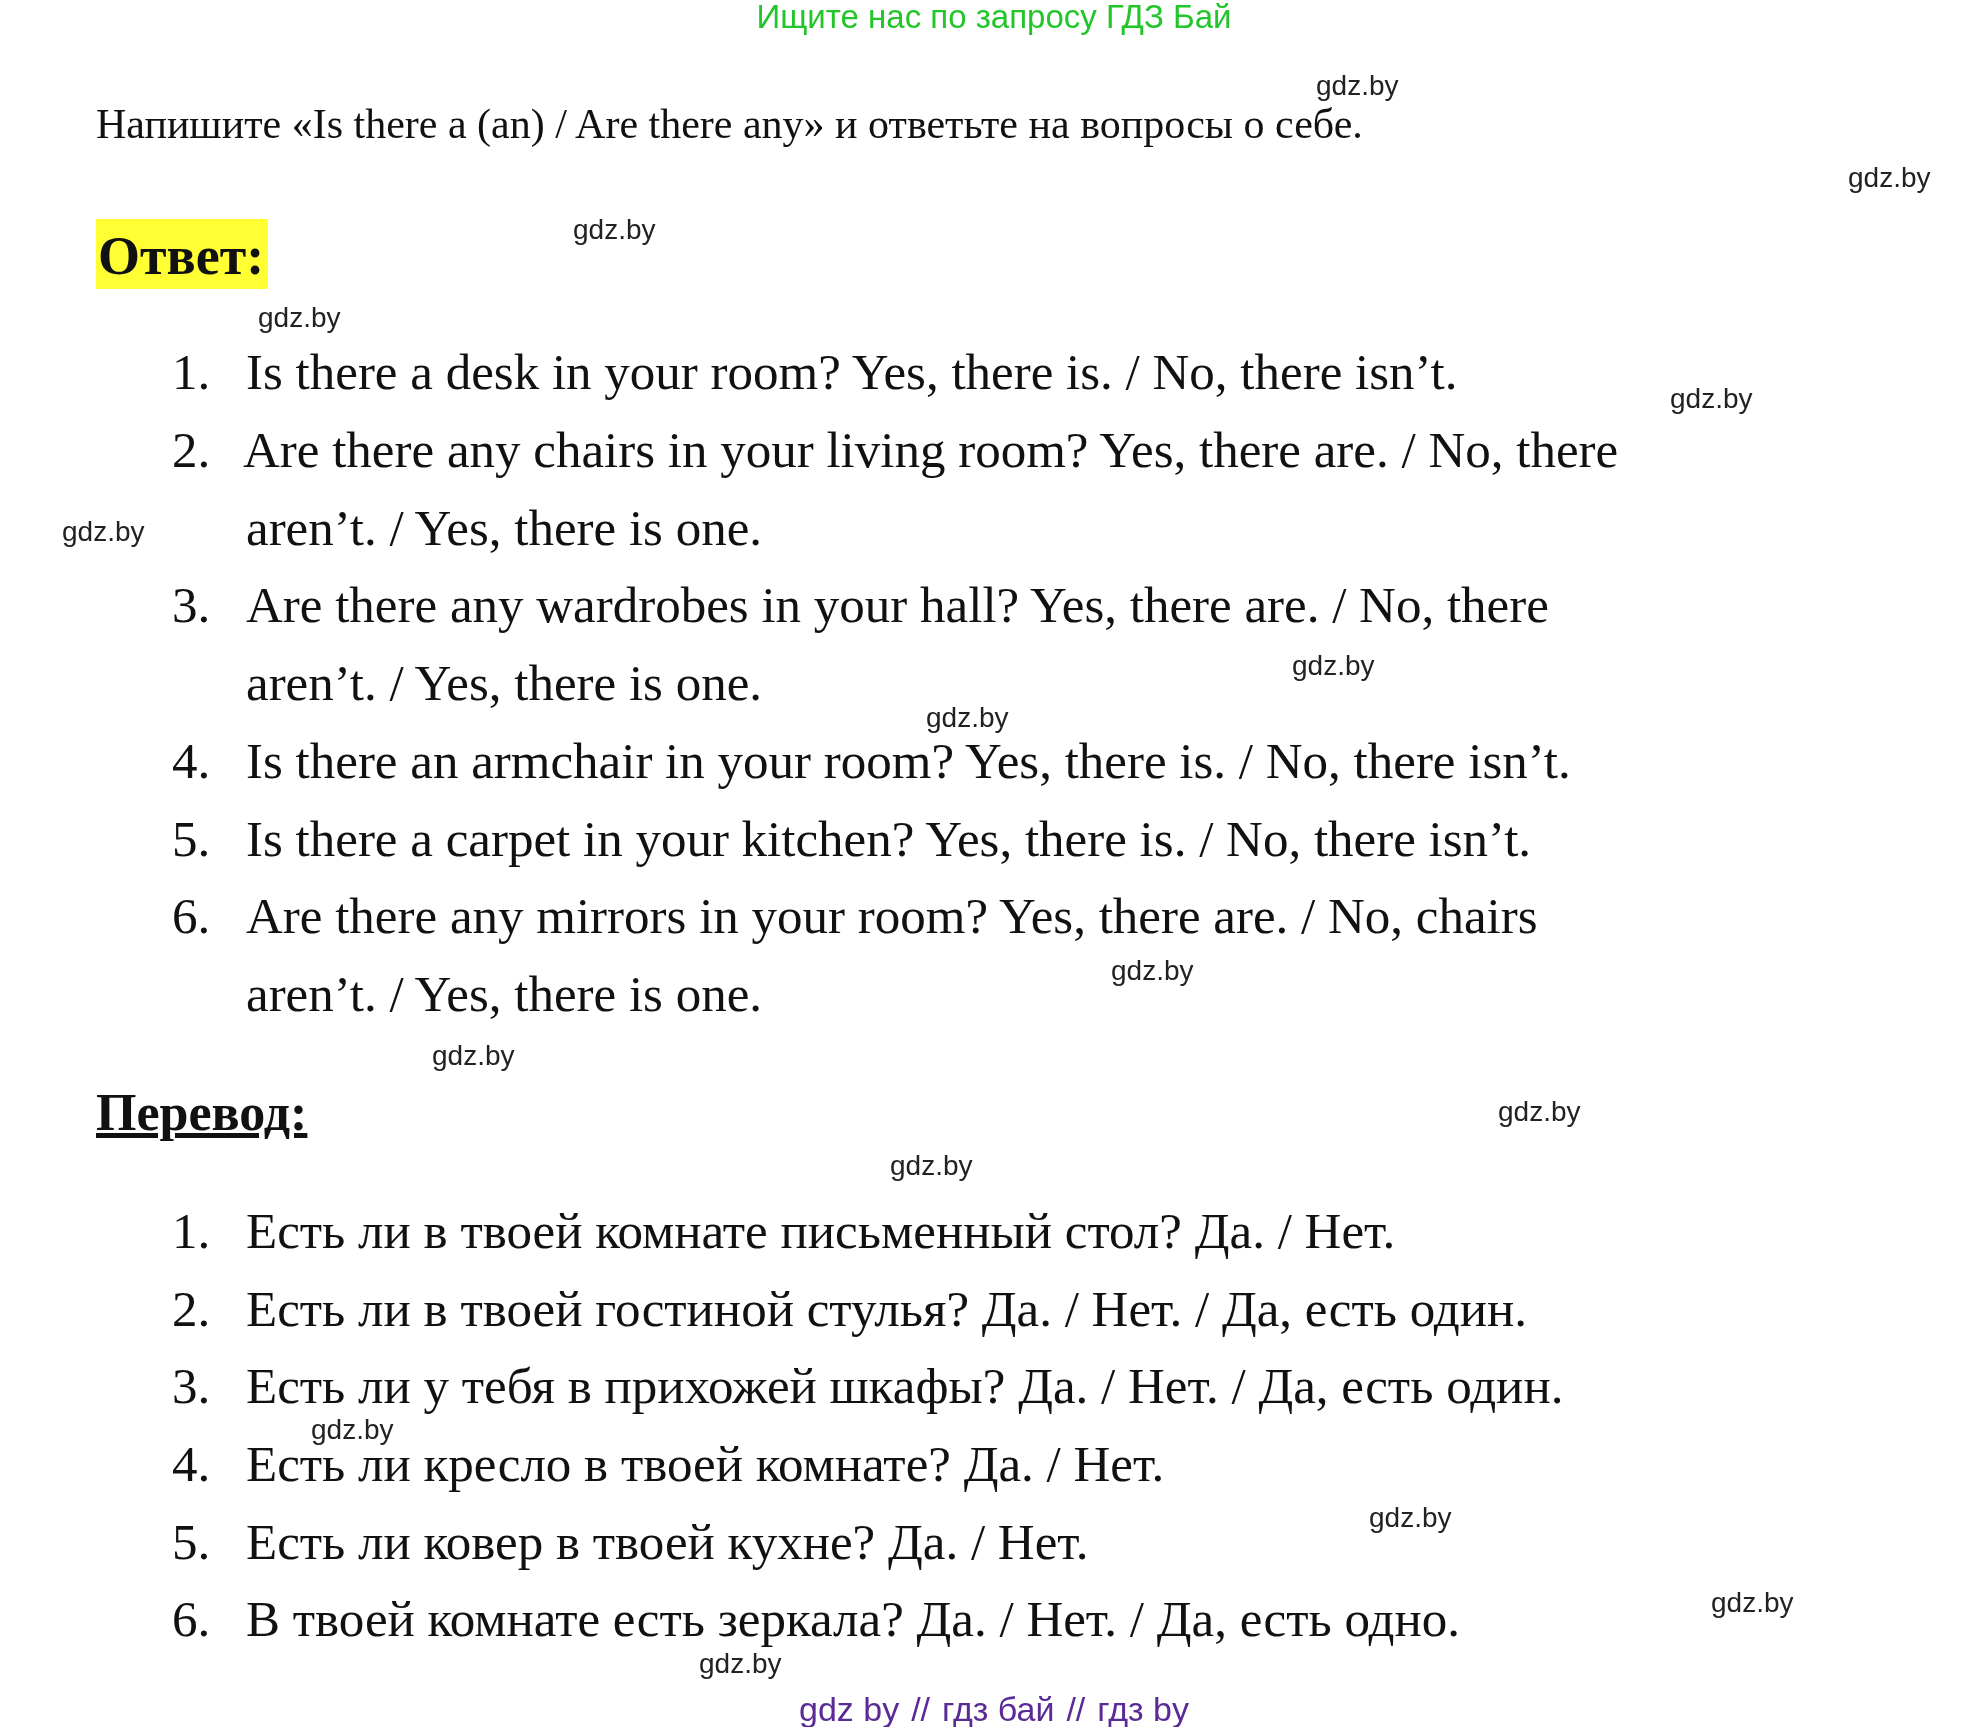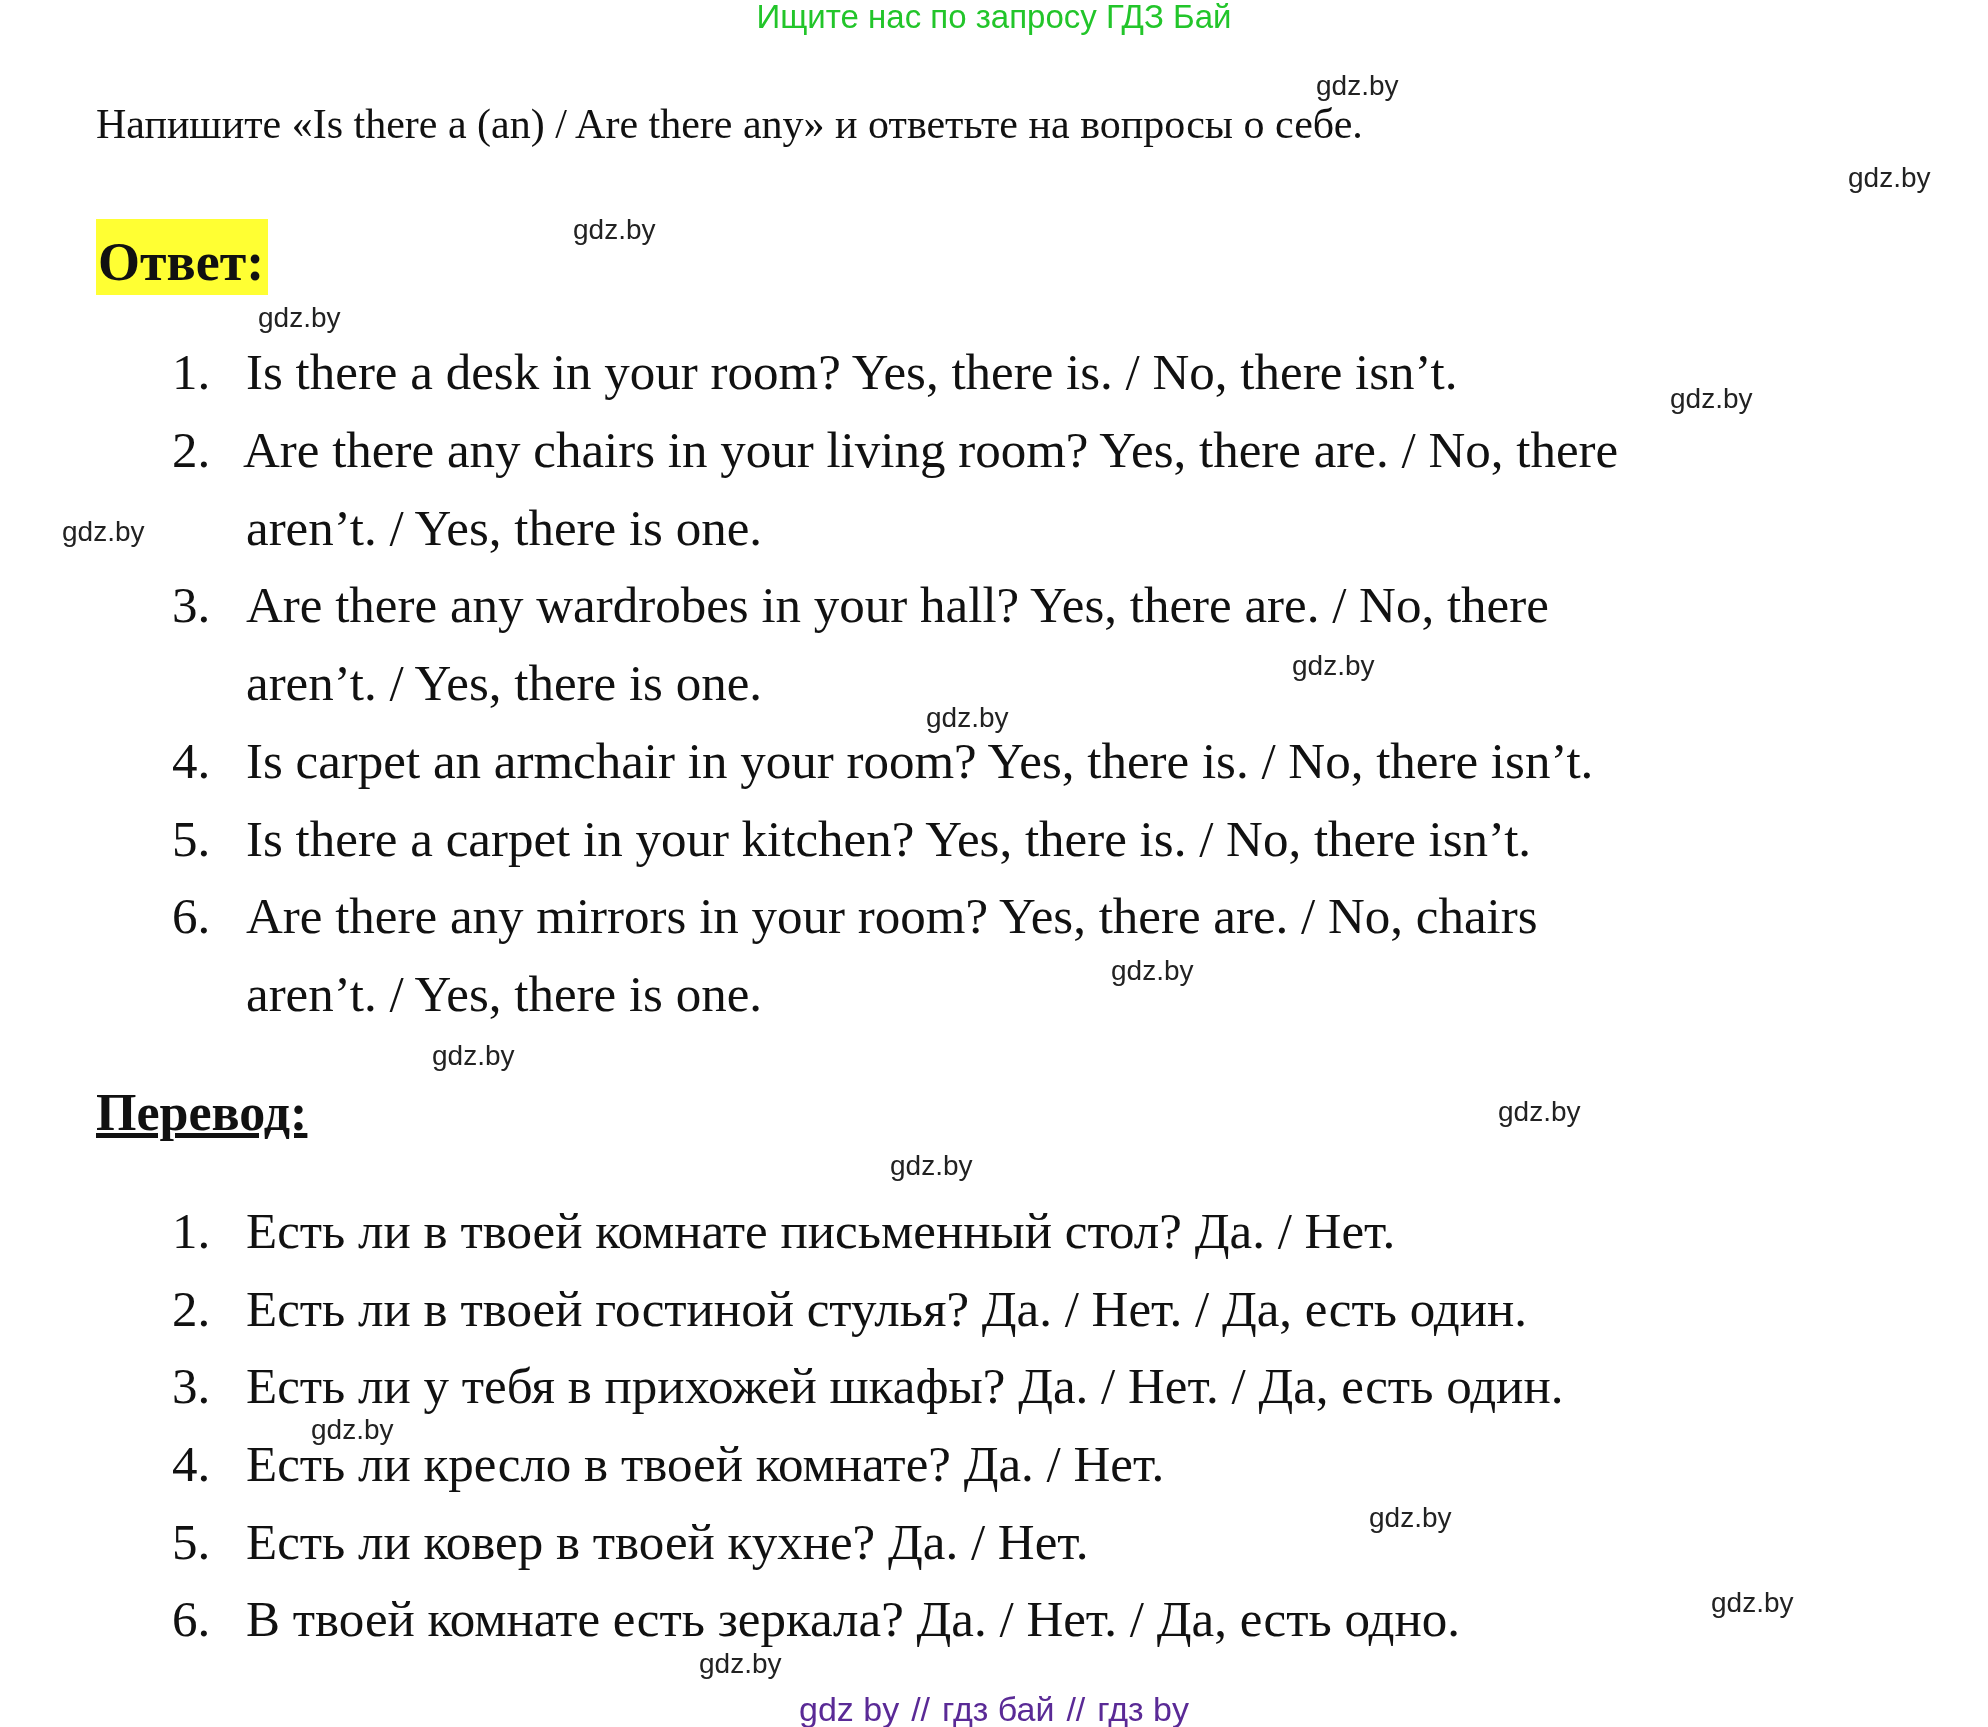--- a/index.html
+++ b/index.html
@@ -3,21 +3,21 @@
 <meta charset="utf-8">
 <style>
   html, body { margin:0; padding:0; background:#ffffff; }
   body { width:1988px; height:1727px; position:relative; overflow:hidden;
          font-family:"Liberation Serif", serif; color:#111; }
   .abs { position:absolute; white-space:nowrap; }
   .banner { left:0; width:1988px; top:-2px; text-align:center; color:#22c52a;
             font-family:"Liberation Sans", sans-serif; font-size:33px; }
   .wm { font-family:Liberation Sans, sans-serif; font-size:28px; color:#222; }
   .title { left:96px; top:100px; font-size:42px; }
-  .answer-label { left:96px; top:219px; height:66px; padding:10px 4px 0 2px; background:#ffff33;
+  .answer-label { left:96px; top:219px; height:66px; padding:4px 4px 0 2px; background:#ffff33;
                   font-weight:bold; font-size:54px; line-height:66px;text-align:center; }
   .list { position:absolute; left:0; top:0; }
   .num { position:absolute; font-size:51px; }
   .line { position:absolute; font-size:51px; white-space:nowrap; }
   .u { text-decoration-thickness:3px; text-underline-offset:7px; }
   .section { left:96px; top:1083px; font-weight:bold; font-size:52px;text-decoration:underline; }
   .footer { left:0; width:1988px; top:1690px; text-align:center; color:#5a2a96;
             font-family:"Liberation Sans", sans-serif; font-size:34px; }
   .footer span.sep { padding:0 12px; }
 </style>
@@ -37,21 +37,21 @@
 
   <span class="num" style="left:172px;top:421px">2.</span>
   <span class="line" style="left:243px;top:421px"><span class="u">Are there any</span><span> chairs in your living room? Yes, there are. / No, there</span></span>
   <span class="line" style="left:246px;top:499px">aren’t. / Yes, there is one.</span>
 
   <span class="num" style="left:172px;top:576px">3.</span>
   <span class="line" style="left:246px;top:576px"><span class="u">Are there any</span><span> wardrobes in your hall? Yes, there are. / No, there</span></span>
   <span class="line" style="left:246px;top:654px">aren’t. / Yes, there is one.</span>
 
   <span class="num" style="left:172px;top:732px">4.</span>
-  <span class="line" style="left:246px;top:732px"><span class="u">Is carpet an</span><span> armchair in your room? Yes, there is. / No, there isn’t.</span></span>
+  <span class="line" style="left:246px;top:732px"><span class="u">Is there an</span><span> armchair in your room? Yes, there is. / No, there isn’t.</span></span>
 
   <span class="num" style="left:172px;top:810px">5.</span>
   <span class="line" style="left:246px;top:810px"><span class="u">Is there a</span><span> carpet in your kitchen? Yes, there is. / No, there isn’t.</span></span>
 
   <span class="num" style="left:172px;top:887px">6.</span>
   <span class="line" style="left:246px;top:887px"><span class="u">Are there any</span><span> mirrors in your room? Yes, there are. / No, chairs</span></span>
   <span class="line" style="left:246px;top:965px">aren’t. / Yes, there is one.</span>
 </div>
 
 <div class="abs section">Перевод:</div>

